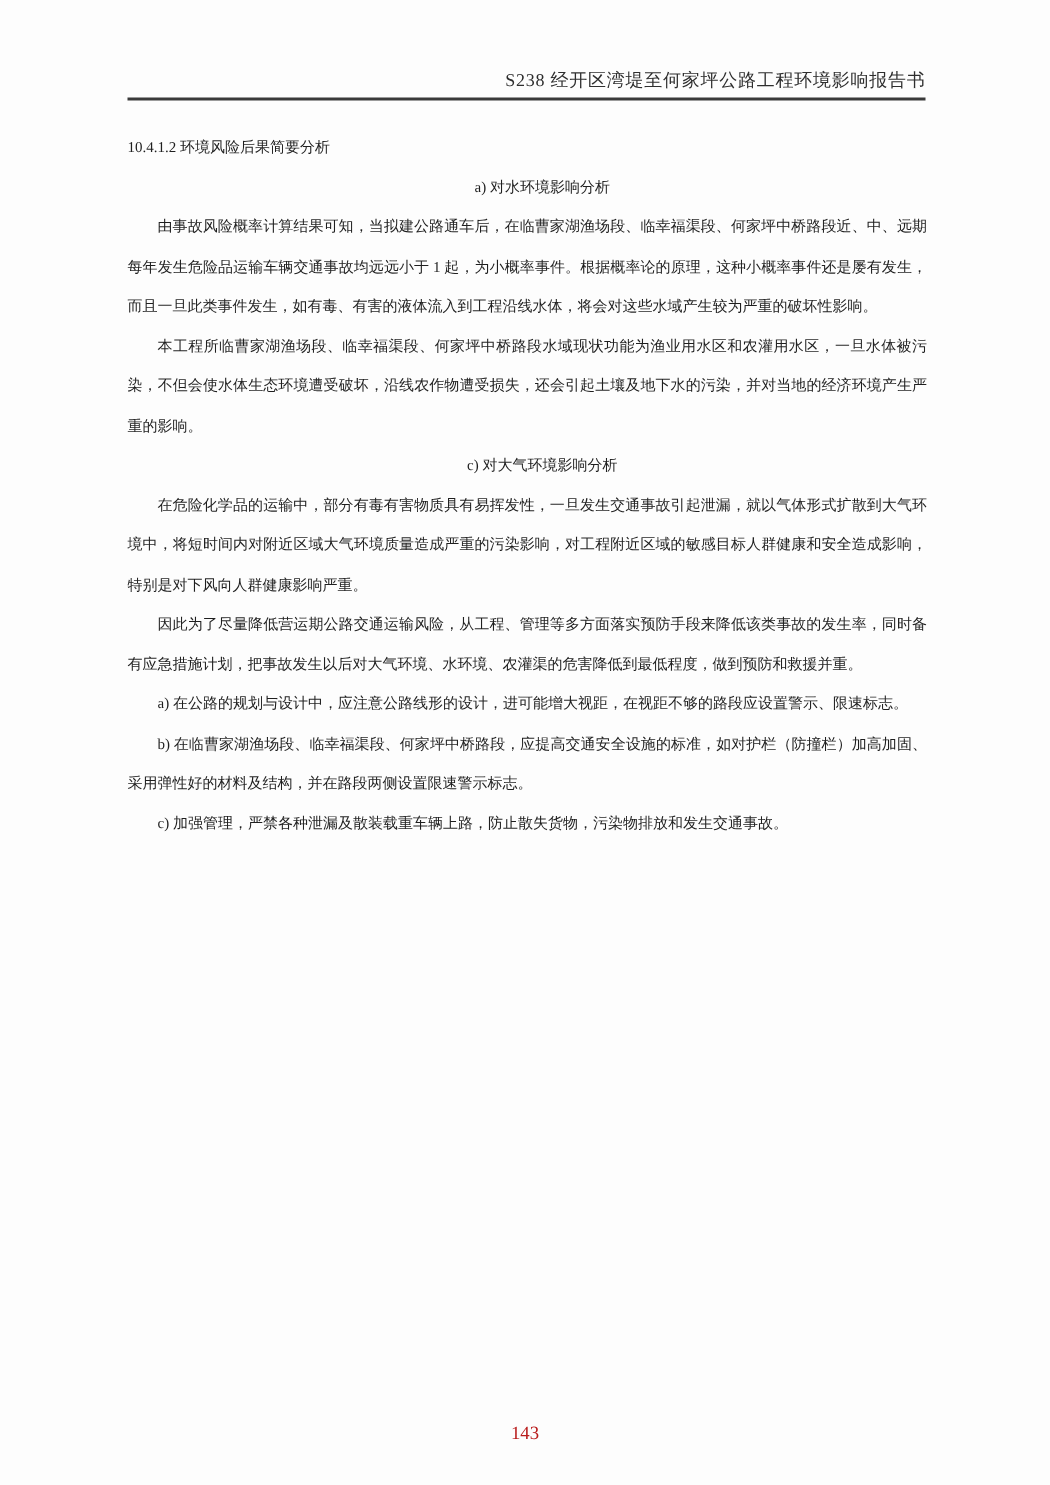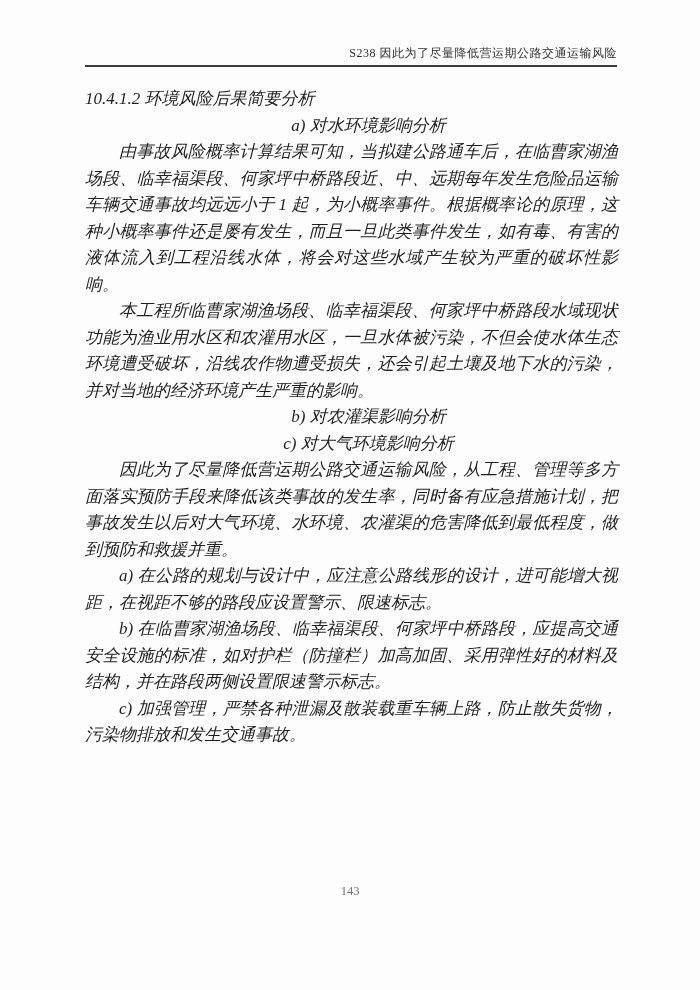--- a/index.html
+++ b/index.html
@@ -23,57 +23,56 @@
     letter-spacing: 0.5px;
   }
   .header-rule {
     margin: 4px 83px 0 85px;
     border: none;
     border-top: 2px solid #3a3a3a;
     height: 0;
   }
   .doc-body {
     margin: 19px 82px 0 85px;
-    font-size: 17px;
+    font-size: 10px;
     line-height: 26.5px;
     text-align: justify;
     text-justify: inter-character;
-    font-style: italic;
   }
   .doc-body p { margin: 0; }
   .h  { text-indent: 0; text-align: left; }
   .sub { text-indent: 2em; text-align: center; }
   .para { text-indent: 2em; }
   .footer {
     position: absolute;
-    top: 884px;
+    top: 948px;
     left: 0;
     right: 0;
     text-align: center;
     font-size: 12.5px;
-    color: #737373;
+    color: #b91c1c;
   }
 </style>
 </head>
 <body>
 
 <div class="page">
 
   <div class="header">
-    <span>S238 因此为了尽量降低营运期公路交通运输风险</span>
+    <span>S238 经开区湾堤至何家坪公路工程环境影响报告书</span>
   </div>
   <hr class="header-rule">
 
   <div class="doc-body">
     <p class="h">10.4.1.2 环境风险后果简要分析</p>
     <p class="sub">a) 对水环境影响分析</p>
     <p class="para">由事故风险概率计算结果可知，当拟建公路通车后，在临曹家湖渔场段、临幸福渠段、何家坪中桥路段近、中、远期每年发生危险品运输车辆交通事故均远远小于 1 起，为小概率事件。根据概率论的原理，这种小概率事件还是屡有发生，而且一旦此类事件发生，如有毒、有害的液体流入到工程沿线水体，将会对这些水域产生较为严重的破坏性影响。</p>
     <p class="para">本工程所临曹家湖渔场段、临幸福渠段、何家坪中桥路段水域现状功能为渔业用水区和农灌用水区，一旦水体被污染，不但会使水体生态环境遭受破坏，沿线农作物遭受损失，还会引起土壤及地下水的污染，并对当地的经济环境产生严重的影响。</p>
-    <p class="sub">b) 对农灌渠影响分析</p>
     <p class="sub">c) 对大气环境影响分析</p>
+    <p class="para">在危险化学品的运输中，部分有毒有害物质具有易挥发性，一旦发生交通事故引起泄漏，就以气体形式扩散到大气环境中，将短时间内对附近区域大气环境质量造成严重的污染影响，对工程附近区域的敏感目标人群健康和安全造成影响，特别是对下风向人群健康影响严重。</p>
     <p class="para">因此为了尽量降低营运期公路交通运输风险，从工程、管理等多方面落实预防手段来降低该类事故的发生率，同时备有应急措施计划，把事故发生以后对大气环境、水环境、农灌渠的危害降低到最低程度，做到预防和救援并重。</p>
     <p class="para">a) 在公路的规划与设计中，应注意公路线形的设计，进可能增大视距，在视距不够的路段应设置警示、限速标志。</p>
     <p class="para">b) 在临曹家湖渔场段、临幸福渠段、何家坪中桥路段，应提高交通安全设施的标准，如对护栏（防撞栏）加高加固、采用弹性好的材料及结构，并在路段两侧设置限速警示标志。</p>
     <p class="para">c) 加强管理，严禁各种泄漏及散装载重车辆上路，防止散失货物，污染物排放和发生交通事故。</p>
   </div>
 
   <div class="footer">
     <span>143</span>
   </div>
 

